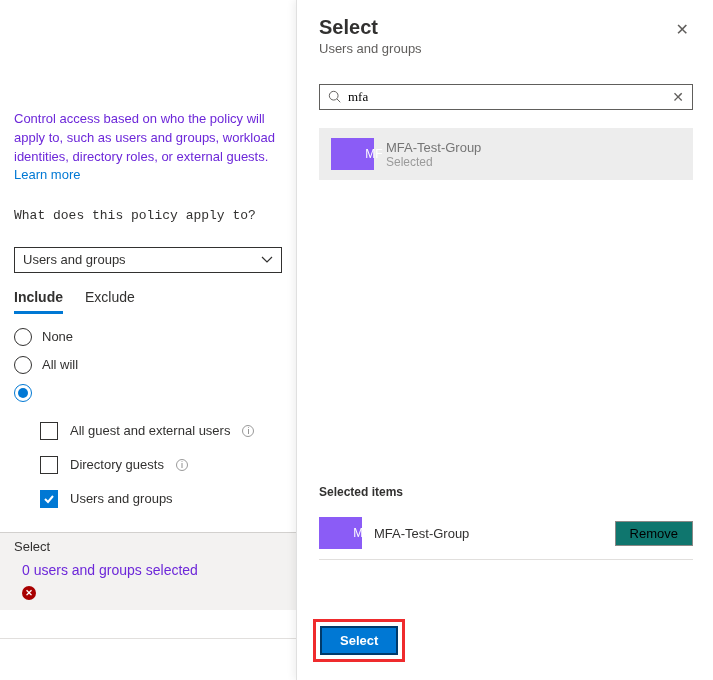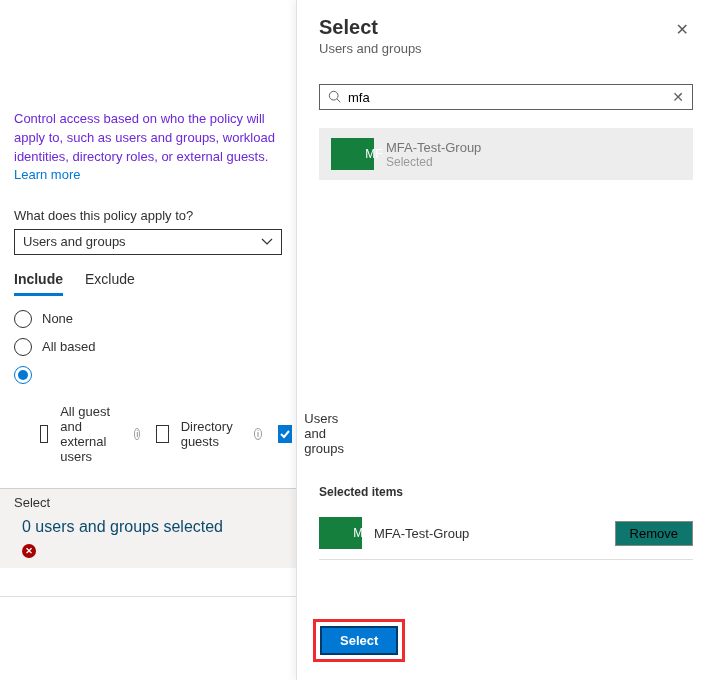--- a/index.html
+++ b/index.html
@@ -16,21 +16,21 @@
 
     
     .left-panel {
       width: 296px;
       padding: 16px 14px 0 14px;
       position: relative;
     }
     .spacer-top { height: 94px; }
     .intro-text { line-height: 1.45; color: #6d28d9; }
     .learn-more { color: #0078d4; cursor: pointer; }
-    .question { margin-top: 26px; margin-bottom: 6px; }
+    .question { margin-top: 26px; margin-bottom: 24px; font-family: Liberation Mono, monospace; }
     .dropdown {
       width: 268px;
       height: 26px;
       border: 1px solid #323130;
       display: flex;
       align-items: center;
       justify-content: space-between;
       padding: 0 8px;
       cursor: pointer;
       background:#fff;
@@ -42,38 +42,38 @@
     .radio-group { margin-top: 14px; display: flex; flex-direction: column; gap: 10px; }
     .radio-row { display: flex; align-items: center; gap: 10px; cursor: pointer; }
     .radio {
       width: 18px; height: 18px; border: 1px solid #323130; border-radius: 50%;
       display: inline-flex; align-items: center; justify-content: center;
     }
     .radio.selected { border-color: #0078d4; }
     .radio.selected::after {
       content: ''; width: 10px; height: 10px; border-radius: 50%; background: #0078d4;
     }
-    .checkbox-group { margin-top: 20px; padding-left: 26px; display: flex; flex-direction: row; gap: 16px; }
+    .checkbox-group { margin-top: 20px; padding-left: 26px; display: flex; flex-direction: column; gap: 16px; }
     .checkbox-row { display: flex; align-items: center; gap: 12px; cursor: pointer; }
     .checkbox {
       width: 18px; height: 18px; border: 1px solid #323130;
       display: inline-flex; align-items: center; justify-content: center;
     }
     .checkbox.checked { background: #0078d4; border-color: #0078d4; }
     .check-mark { width: 12px; height: 12px; stroke: #fff; stroke-width: 2; fill: none; }
     .info-icon { width: 12px; height: 12px; border: 1px solid #9a9a9a; border-radius: 50%; display:inline-flex;align-items:center;justify-content:center;font-size:9px;color:#7a7a7a;cursor:pointer;}
     .select-section {
       margin-top: 24px;
       margin-left: -14px; margin-right: -14px;
       background: #f3f2f1;
       border-top: 1px solid #d2d0ce;
       padding: 6px 14px 10px 14px;
     }
     .select-header { font-size: 13px; color:#323130;}
-    .selected-count { color: #0c4a6e; margin-top: 8px; font-size: 16px; cursor:pointer; padding-left:8px;}
+    .selected-count { color: #6d28d9; margin-top: 8px; font-size: 14px; cursor:pointer; padding-left:8px;}
     .error-row { display: flex; align-items: center; gap: 6px; margin-top: 8px; padding-left:8px;}
     .error-icon { width: 14px; height: 14px; background: #a80000; border-radius: 50%; display:inline-flex;align-items:center;justify-content:center;}
     .error-icon::after{content:'✕';color:#fff;font-size:9px;font-weight:bold;}
     .error-text { color: #a80000; font-size: 13px; }
     .left-bottom-rule{border-top:1px solid #e1dfdd;margin-top:28px;margin-left:-14px;margin-right:-14px;}
 
     
     .right-panel {
       flex: 1;
       border-left: 1px solid #e0e0e0;
@@ -86,29 +86,29 @@
     .panel-title { font-size: 20px; font-weight: 600; }
     .panel-subtitle { font-size: 13px; color: #605e5c; margin-top: 2px; }
     .close-btn { font-size: 16px; cursor: pointer; padding:4px;color:#605e5c}
     .search-box {
       margin-top: 28px;
       height: 26px;
       border: 1px solid #605e5c;
       display: flex; align-items: center; padding: 0 8px; gap: 6px;
     }
     .search-icon { width: 14px; height: 14px; color:#605e5c;}
-    .search-input { border: none; outline: none; flex: 1; font-size: 13px; font-family:Liberation Sans, sans-serif;}
+    .search-input { border: none; outline: none; flex: 1; font-size: 13px; font-family:Liberation Serif, serif;}
     .clear-icon { cursor: pointer; color:#605e5c; font-size:14px;}
     .result-row {
       margin-top: 18px;
       background: #ededed;
       display: flex; align-items: center; padding: 10px 12px; gap: 12px;
       cursor:pointer;
     }
-    .avatar { width: 32px; height: 32px; background: #15803d; color:#fff;display:flex;align-items:center;justify-content:center;font-size:12px;font-weight:400;padding-left:43px;}
+    .avatar { width: 32px; height: 32px; background: #8b5cf6; color:#fff;display:flex;align-items:center;justify-content:center;font-size:12px;font-weight:400;padding-left:43px;}
     .result-name { font-size: 13px; color: #757575; }
     .result-status { font-size: 12px; color: #9a9a9a; }
     .selected-items-header{font-size:12px;font-weight:600;margin-top:auto;}
     .selected-items{margin-top:8px;}
     .selected-row{display:flex;align-items:center;padding:10px 0;gap:12px;border-bottom:1px solid #e1dfdd;}
     .selected-row .avatar{width:32px;height:32px;}
     .selected-name{flex:1;font-size:13px;}
     .remove-btn{border:1px solid #8a8886;background:#0f766e;padding:4px 14px;font-size:13px;cursor:pointer;}
     .footer{height:120px;position:relative;}
     .select-btn-wrap{position:absolute;bottom:18px;left:-6px;border:3px solid #ef2b2d;padding:4px;}
@@ -139,21 +139,21 @@
       <div class="tab">Exclude</div>
     </div>
 
     <div class="radio-group">
       <div class="radio-row">
         <span class="radio"></span>
         <span>None</span>
       </div>
       <div class="radio-row">
         <span class="radio"></span>
-        <span>All based</span>
+        <span>All will</span>
       </div>
       <div class="radio-row">
         <span class="radio selected"></span>
       </div>
     </div>
 
     <div class="checkbox-group">
       <div class="checkbox-row">
         <span class="checkbox"></span>
         <span>All guest and external users</span>

